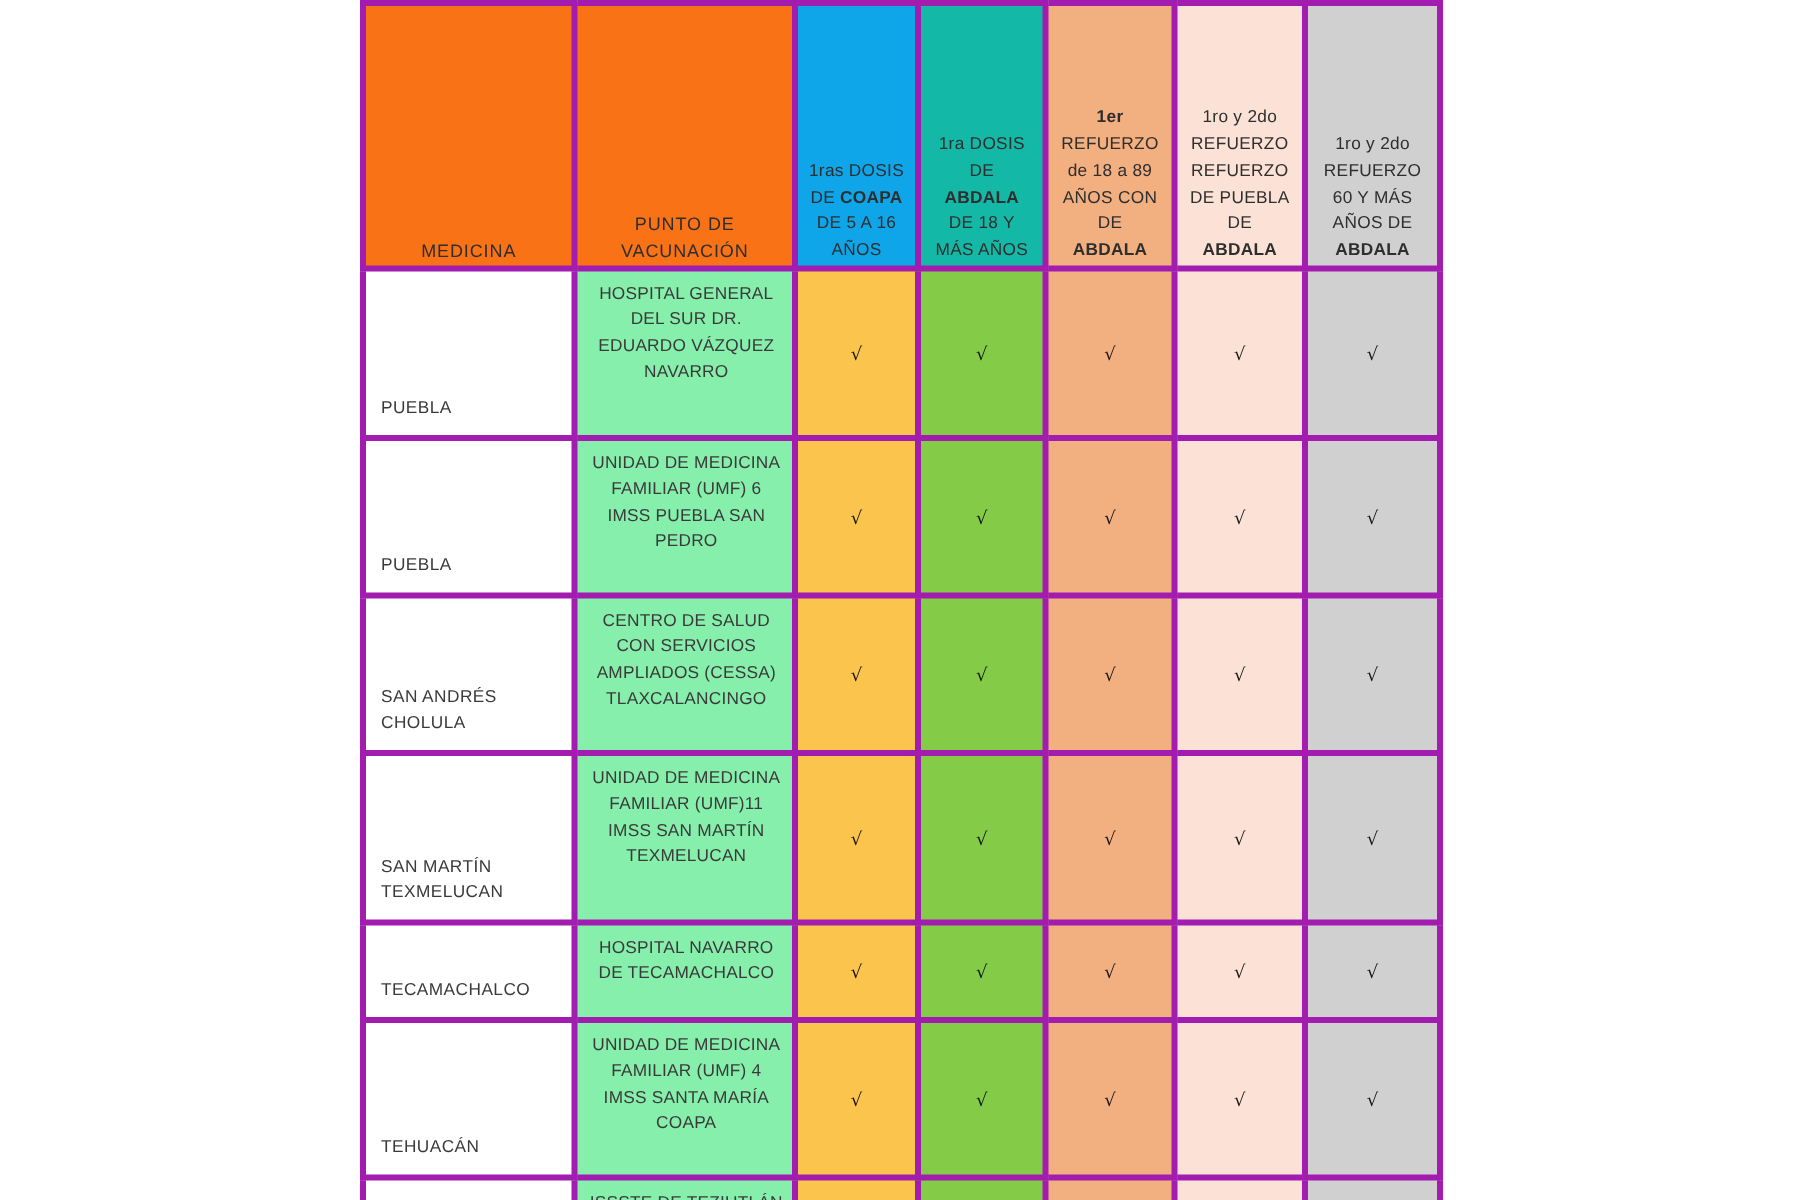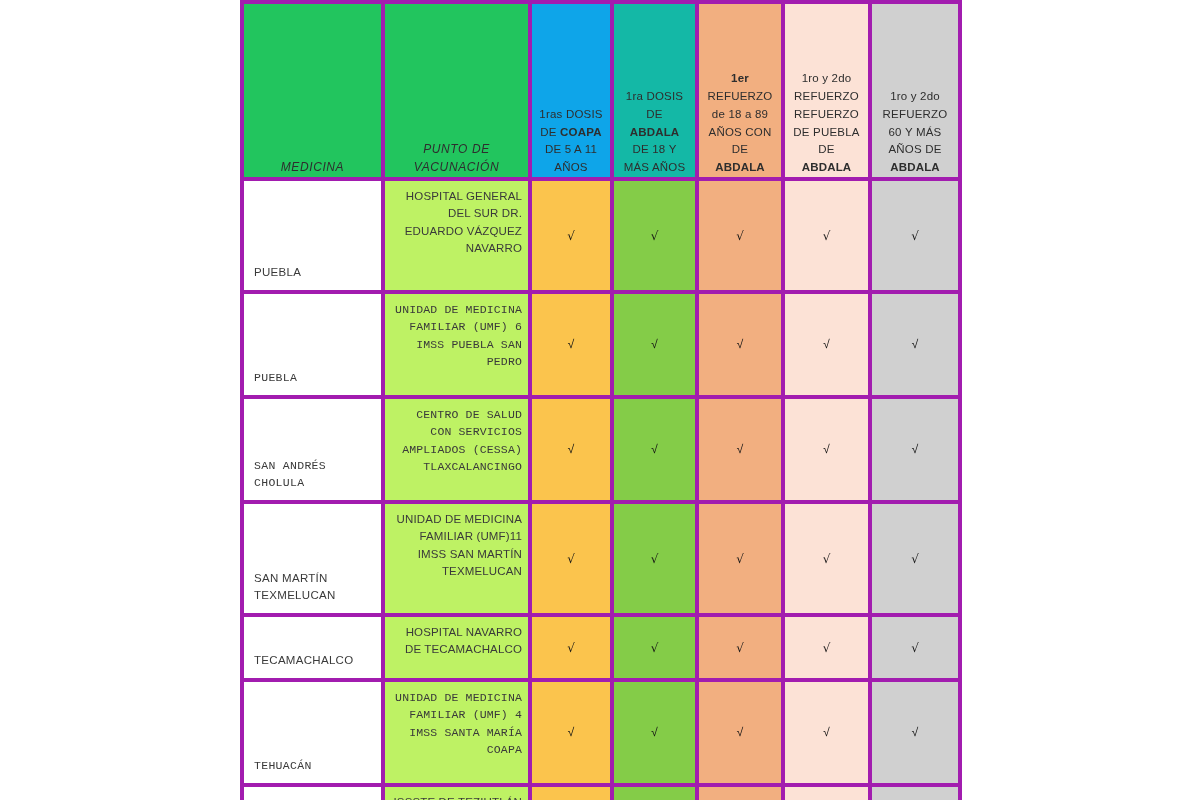--- a/index.html
+++ b/index.html
@@ -64,24 +64,23 @@
     height: 173px;
     vertical-align: middle;
     text-align: center;
     font-size: 11.5px;
     line-height: 1.55;
     letter-spacing: .2px;
     color: #2e2e2e;
     padding: 2px 4px;
   }
   thead th.plainhead {
-    background: #22c55e;
+    background: #f97316;
     font-size: 12px;
     letter-spacing: .6px;
-    font-style: italic;
   }
   thead th .b { font-weight: bold; }
 
   th.h-pfizer  { background: #0ea5e9; }
   th.h-abdala  { background: #14b8a6; }
   th.h-ref1    { background: #f2af80; }
   th.h-refsal  { background: #fce2d6; }
   th.h-ref60   { background: #d0d0d0; }
 
   
@@ -90,44 +89,44 @@
     vertical-align: bottom;
     text-align: left;
     font-size: 11.5px;
     line-height: 1.5;
     letter-spacing: .3px;
     padding: 6px 8px 9px 10px;
     color: #3a3a3a;
     margin-top: 36px;
   }
   tbody td.punto {
-    background: #bef264;
+    background: #86efac;
     vertical-align: top;
-    text-align: right;
+    text-align: center;
     font-size: 11.5px;
     line-height: 1.5;
     letter-spacing: .15px;
     padding: 7px 6px 6px 8px;
     color: #3a3a3a;
   }
   tbody td.chk {
     text-align: center;
     vertical-align: middle;
     font-size: 12px;
     color: #141414;
     font-family: "DejaVu Sans", sans-serif;
   }
   td.c-pfizer  { background: #fbc44d; }
   td.c-abdala  { background: #84cc48; }
   td.c-ref1    { background: #f2af80; }
   td.c-refsal  { background: #fce2d6; }
   td.c-ref60   { background: #d0d0d0; }
 
   tr.r-h94 td { height: 94px; }
-  tr.r-h86 td { height: 86px; font-family: Liberation Mono, monospace; }
+  tr.r-h86 td { height: 86px; }
   tr.r-h50 td { height: 46px; }
   tr.r-h44 td { height: 44px; }
 
   .nowrapline { white-space: pre-line; }
 </style>
 </head>
 <body>
 
 <svg class="watermark" viewBox="0 0 718 800" preserveAspectRatio="none" aria-hidden="true">
   <g fill="#f2f2f2">
@@ -155,21 +154,21 @@
         <th class="plainhead">
           <span>MEDICINA</span>
         </th>
         <th class="plainhead">
           <span class="nowrapline">PUNTO DE
 VACUNACIÓN</span>
         </th>
         <th class="h-pfizer">
           <span>1ras DOSIS</span><br>
           <span>DE </span><span class="b">COAPA</span><br>
-          <span>DE 5 A 11</span><br>
+          <span>DE 5 A 16</span><br>
           <span>AÑOS</span>
         </th>
         <th class="h-abdala">
           <span>1ra DOSIS</span><br>
           <span>DE</span><br>
           <span class="b">ABDALA</span><br>
           <span>DE 18 Y</span><br>
           <span>MÁS AÑOS</span>
         </th>
         <th class="h-ref1">

